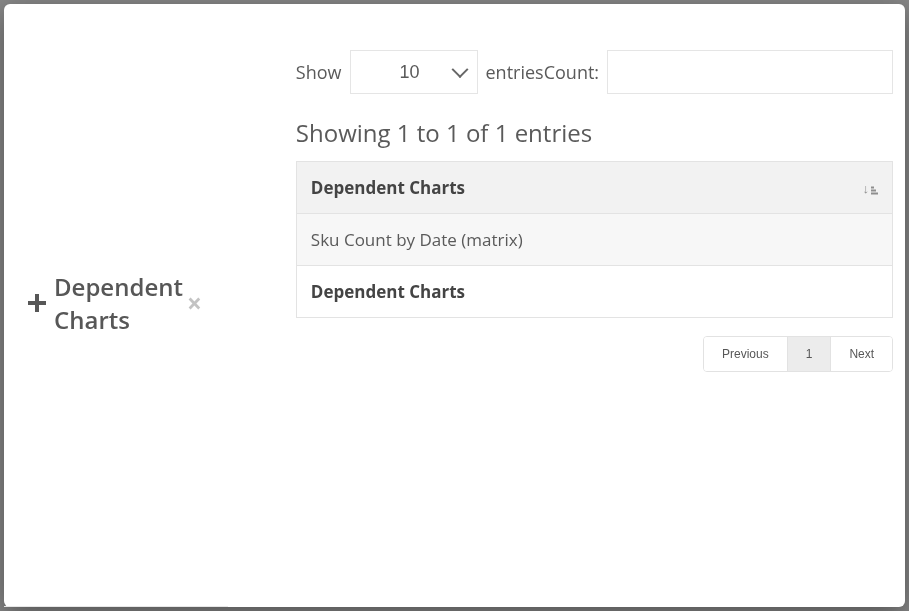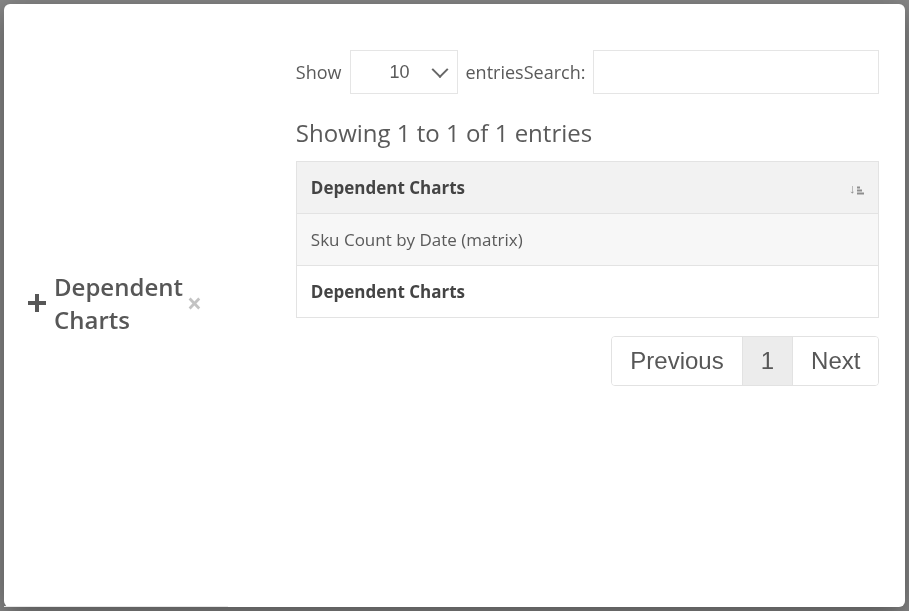--- a/index.html
+++ b/index.html
@@ -64,21 +64,21 @@
     font-size: 18px;
     color: #5a5a5a;
   }
   .show-wrap, .search-wrap {
     display: flex;
     align-items: center;
     gap: 8px;
   }
   .show-wrap select {
     height: 44px;
-    width: 108px;
+    width: 128px;
     border: 1px solid #e5e5e5;
     padding: 0 26px 0 18px;
     font-size: 18px;
     color: #5a5a5a;
     background: #fff;
     appearance: none;
     text-align: center;
     text-align-last: center;
   }
   .select-wrap { position: relative; display: inline-block; }
@@ -165,21 +165,21 @@
     margin-top: 18px;
   }
   .pagination .pgroup {
     display: flex;
     border: 1px solid #e2e2e2;
     border-radius: 4px;
     overflow: hidden;
   }
   .pagination .pbtn {
     padding: 10px 18px;
-    font-size: 24px;
+    font-size: 12px;
     color: #575757;
     background: #fff;
     border: none;
     cursor: pointer;
   }
   .pagination .pbtn + .pbtn { border-left: 1px solid #e2e2e2; }
   .pagination .pbtn.active {
     background: #ececec;
   }
   .modal-footer {
@@ -222,21 +222,21 @@
       <div class="show-wrap">
         <span>Show</span>
         <span class="select-wrap">
           <select>
             <option selected="">10</option>
           </select>
         </span>
         <span>entries</span>
       </div>
       <div class="search-wrap">
-        <span>Search:</span>
+        <span>Count:</span>
         <input type="text" value="" style="">
       </div>
     </div>
 
     <div class="info-text">Showing 1 to 1 of 1 entries</div>
 
     <table class="dt">
       <thead>
         <tr>
           <th>

